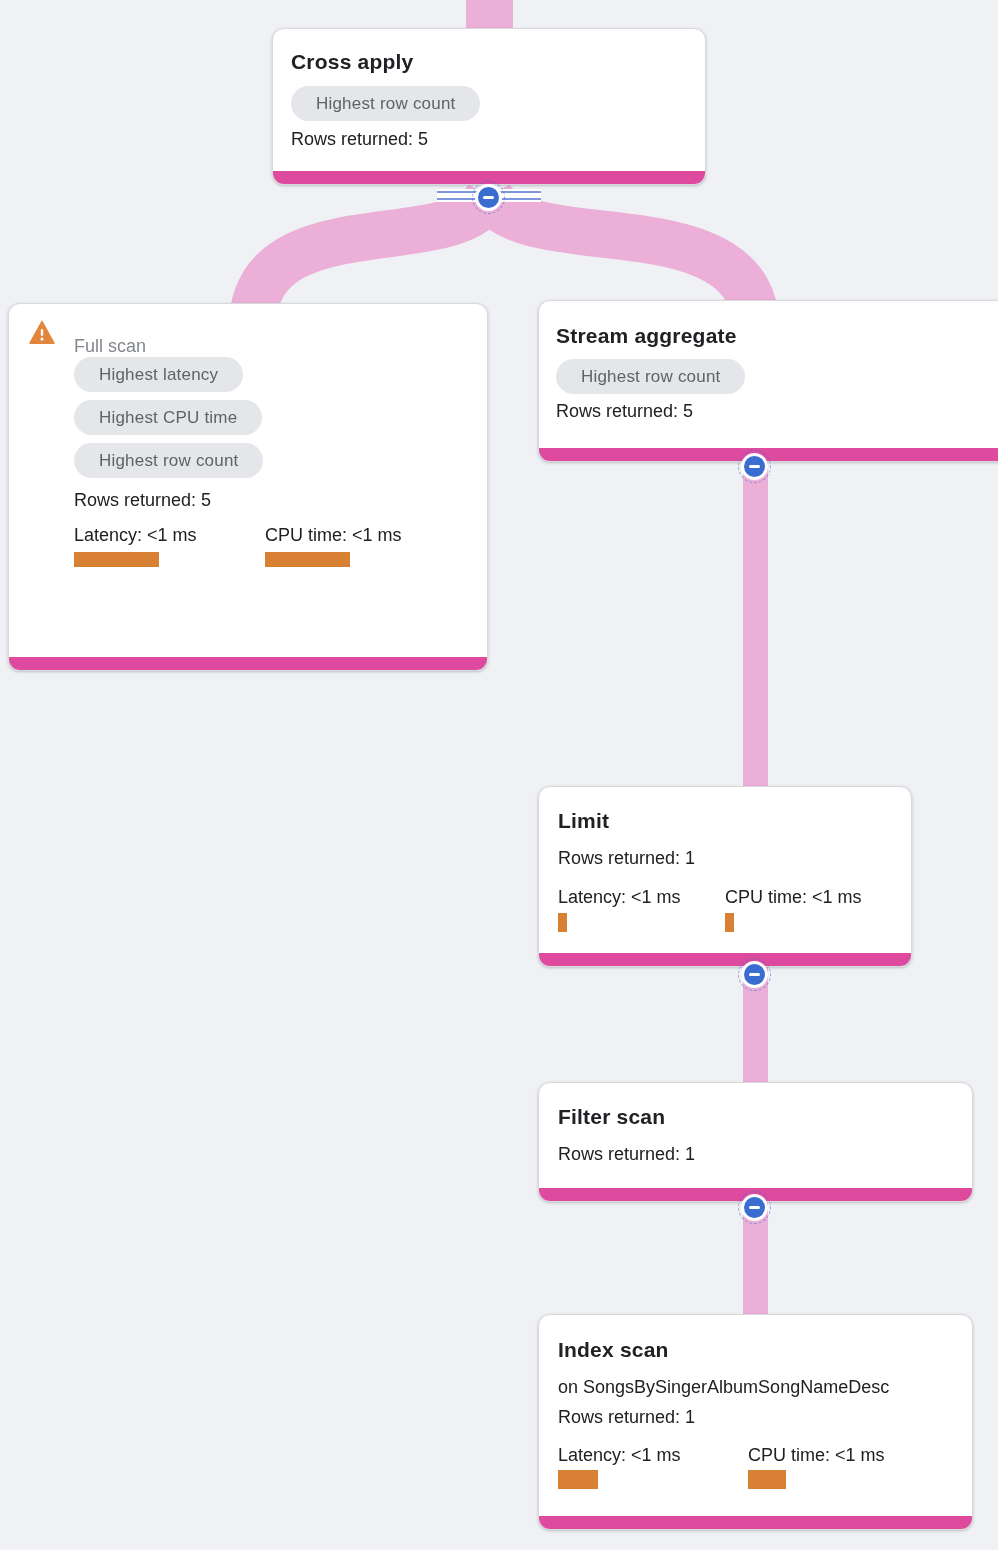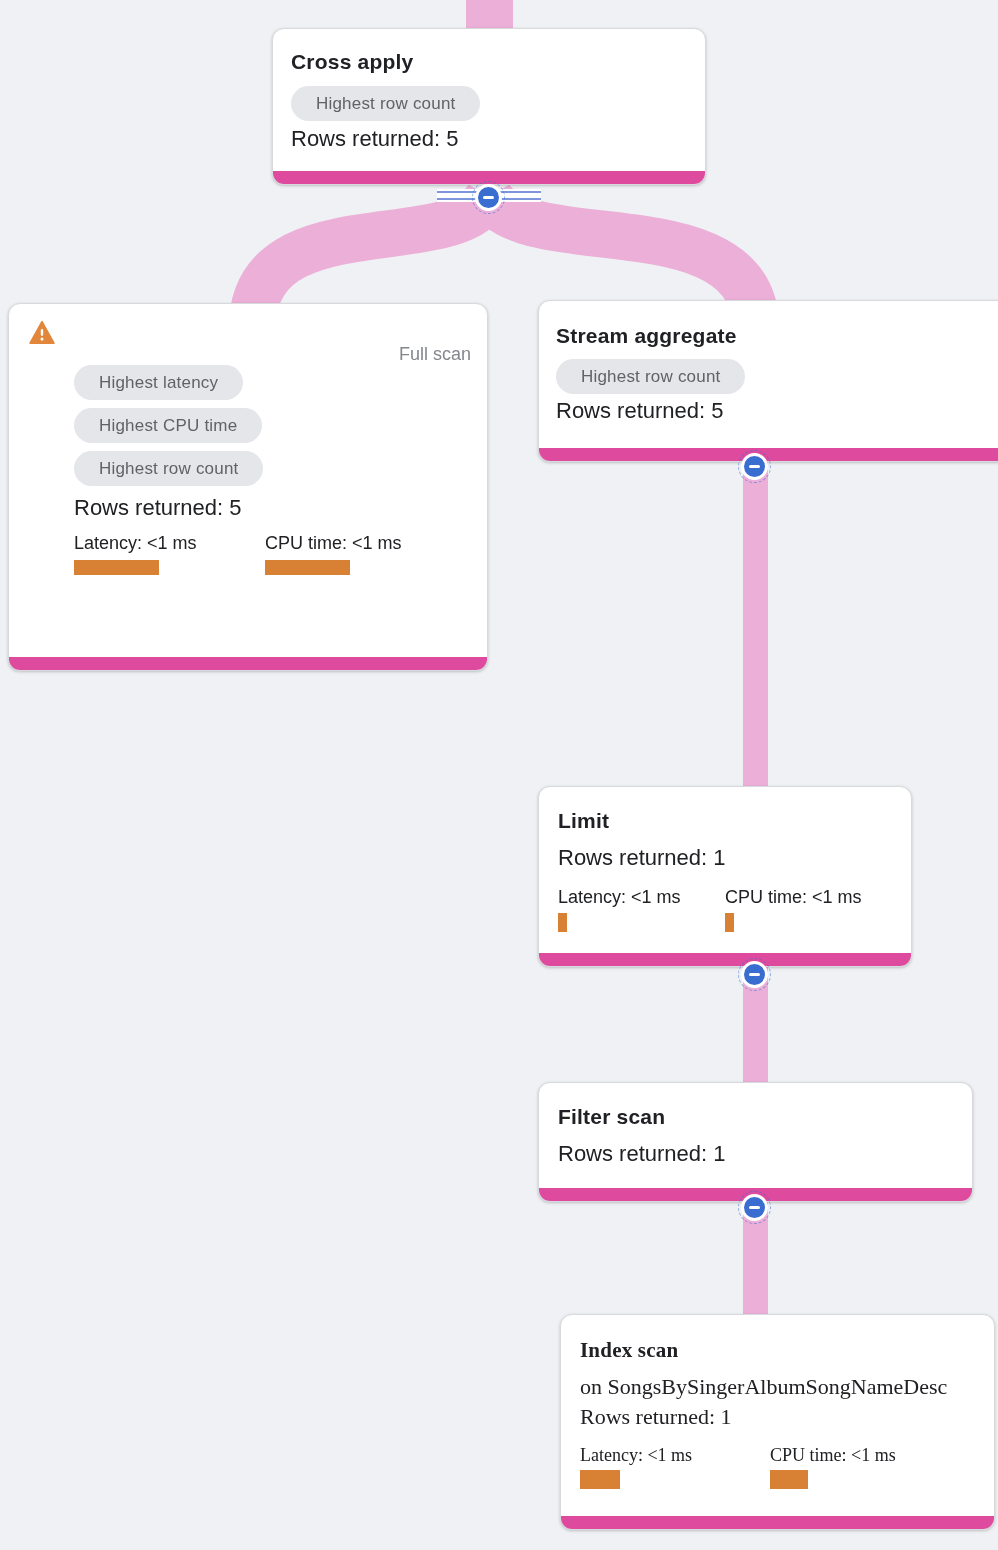--- a/index.html
+++ b/index.html
@@ -15,56 +15,56 @@
     position:absolute;z-index:2;background:#fff;
     border:1px solid #d7d9dc;border-radius:12px;
     box-shadow:0 1px 3px rgba(60,64,67,.28);
     box-sizing:border-box;
   }
   .nodebar{
     position:absolute;left:0;right:0;bottom:0;height:13px;
     background:#de4a9e;border-radius:0 0 11px 11px;
   }
   .title{font-size:21px;font-weight:700;line-height:26px;letter-spacing:.2px;}
-  .body-line{font-size:22px;line-height:22px;}
+  .body-line{font-size:18px;line-height:22px;}
   .note-line{font-size:18px;line-height:22px;color:#83878c;}
   .pill{
     display:inline-block;background:#e4e6e9;color:#5f6368;
     font-size:17px;line-height:35px;height:35px;
     padding:0 25px;border-radius:18px;letter-spacing:.2px;
     white-space:nowrap;
   }
   .metric-row{display:flex;}
   .metric-label{font-size:18px;line-height:22px;}
   .metric-bar{background:#d88033;margin-top:6px;}
   
   .n-cross{left:272px;top:28px;width:434px;height:157px;padding:20px 18px 0;}
   .n-cross .pill{margin-top:11px;}
   .n-cross .rows{margin-top:7px;}
   .n-table{left:8px;top:303px;width:480px;height:368px;padding:19px 16px 0 65px;}
   .n-table .warn{position:absolute;left:20px;top:16px;}
   .n-table .sub{margin-top:12px;}
-  .n-table .note{margin-top:20px;text-align:right;}
+  .n-table .note{margin-top:12px;}
   .n-table .pills{margin-top:0;display:flex;flex-direction:column;align-items:flex-start;}
   .n-table .pill{margin-bottom:8px;}
   .n-table .rows{margin-top:3px;}
   .n-table .metric-row{margin-top:13px;}
   .n-table .m-col{width:191px;}
   .n-table .metric-bar{height:15px;}
   .n-stream{left:538px;top:300px;width:494px;height:162px;padding:22px 17px 0;}
   .n-stream .pill{margin-top:10px;}
   .n-stream .rows{margin-top:6px;}
   .n-limit{left:538px;top:786px;width:374px;height:181px;padding:21px 19px 0;}
   .n-limit .rows{margin-top:13px;}
   .n-limit .metric-row{margin-top:17px;}
   .n-limit .m-col{width:190px;}
   .n-limit .metric-bar{height:19px;margin-top:5px;}
   .n-filter{left:538px;top:1082px;width:435px;height:120px;padding:21px 19px 0;}
   .n-filter .rows{margin-top:13px;}
-  .n-index{left:560px;top:1314px;width:435px;height:216px;padding:22px 19px 0;font-family:Liberation Serif, serif;}
+  .n-index{left:538px;top:1314px;width:435px;height:216px;padding:22px 19px 0;}
   .n-index .sub{margin-top:13px;white-space:nowrap;}
   .n-index .rows{margin-top:8px;}
   .n-index .metric-row{margin-top:16px;}
   .n-index .m-col{width:190px;}
   .n-index .metric-bar{height:19px;margin-top:4px;}
   
   .stripes{
     position:absolute;z-index:3;left:437px;top:189px;width:104px;height:13px;
     background:linear-gradient(#fff 0 2px,#7d95dc 2px 4px,#fff 4px 9px,#7d95dc 9px 11px,#fff 11px 13px);
   }

